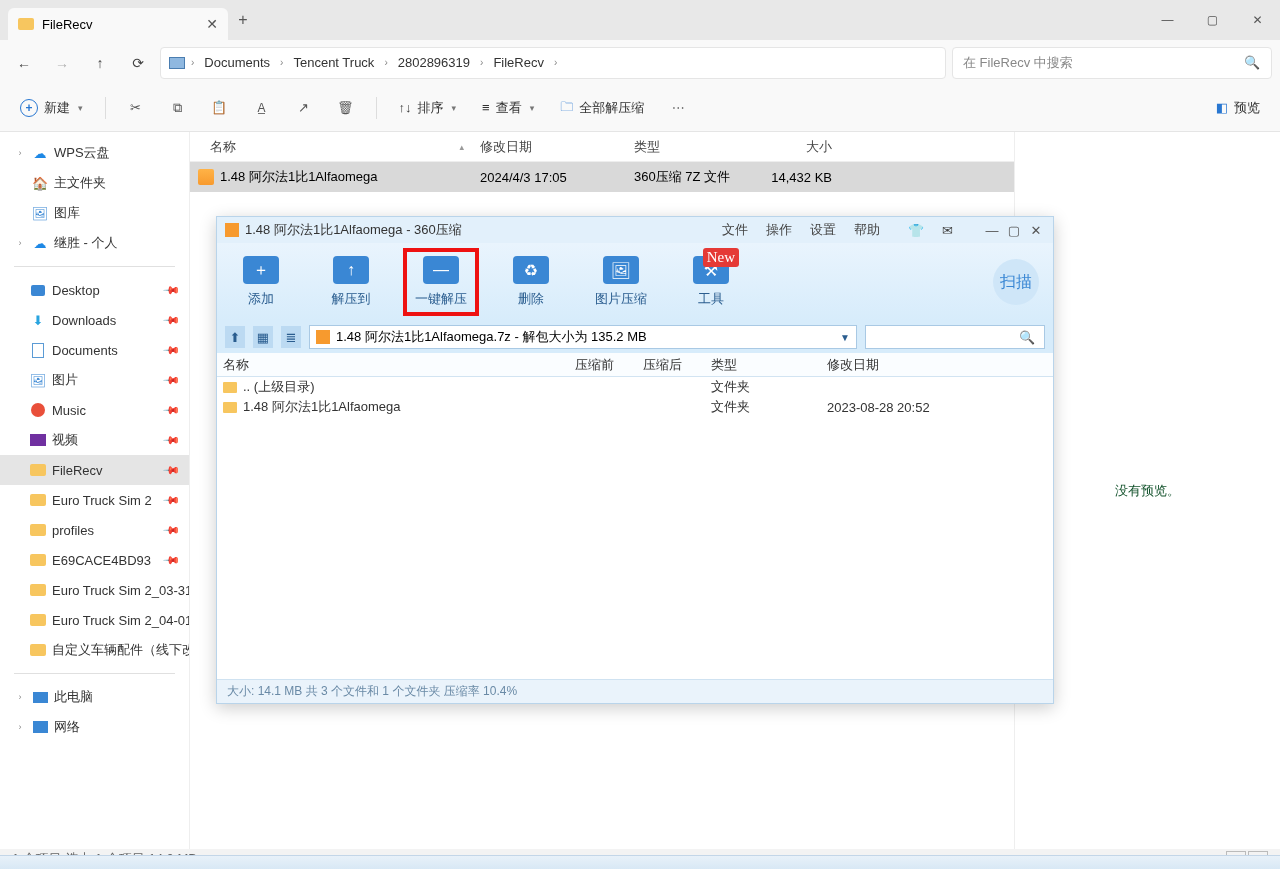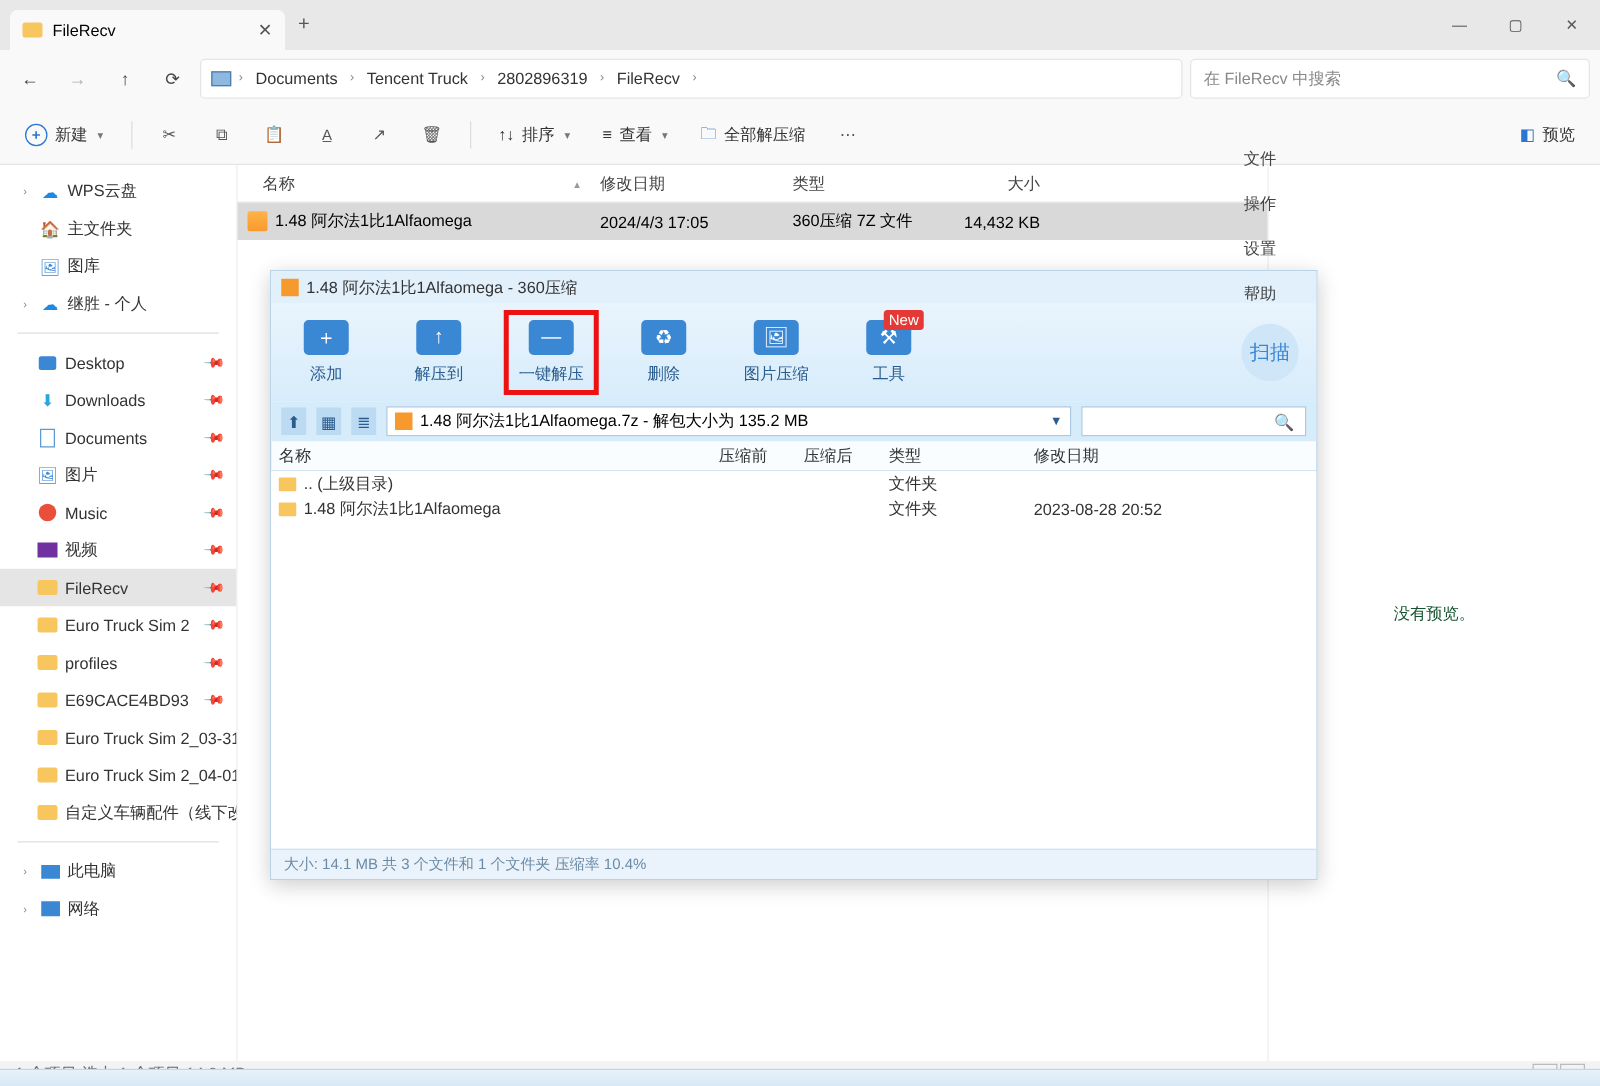--- a/index.html
+++ b/index.html
@@ -73,28 +73,28 @@
 
 
 .statusbar { position:absolute; bottom:0; left:0; width:100%; height:20px; background:#f3f3f3; display:flex; align-items:center; padding:0 12px; color:#666; font-size:12px; }
 .statusbar .views { margin-left:auto; display:flex; gap:2px; }
 .statusbar .views div { width:20px; height:16px; border:1px solid #bbb; }
 
 
 .zipwin { position:absolute; left:216px; top:216px; width:838px; height:488px; background:#fafdff; border:1px solid #b9d4ea; box-shadow:0 4px 16px rgba(0,0,0,.2); display:flex; flex-direction:column; }
 .zip-title { height:26px; display:flex; align-items:center; padding:0 8px; gap:6px; background:#e2f0fb; font-size:12px; color:#333; }
 .zip-title .ic { width:14px; height:14px; background:#f79a2e; }
-.zip-menus { margin-left:auto; display:flex; gap:18px; color:#444; align-items:center;flex-direction:column; }
+.zip-menus { margin-left:auto; display:flex; gap:18px; color:#444; align-items:center; }
 .zip-menus .ctl { display:flex; gap:4px; margin-left:12px; }
 .zip-menus .ctl span { width:18px; text-align:center; color:#555; }
 .zip-toolbar { height:78px; background:linear-gradient(#e9f4fd,#d7ecfb); display:flex; align-items:center; padding:0 14px; gap:30px; }
 .zbtn { width:60px; display:flex; flex-direction:column; align-items:center; gap:6px; color:#2a5d8f; font-size:12px; position:relative; }
 .zbtn .zic { width:36px; height:28px; background:#3a87d4; border-radius:4px; display:flex; align-items:center; justify-content:center; color:#fff; font-size:16px; }
 .zbtn.hl { outline:4px solid #e11; outline-offset:4px; }
-.zbtn .badge { position:absolute; top:-8px; right:2px; background:#e53935; color:#fff; font-size:12px; padding:1px 4px; border-radius:3px; }
+.zbtn .badge { position:absolute; top:-8px; right:2px; background:#e53935; color:#fff; font-size:15px; padding:1px 4px; border-radius:3px;font-family:Liberation Serif, serif; }
 .zip-scan { margin-left:auto; width:46px; height:46px; border-radius:50%; background:#cfe6f8; display:flex; align-items:center; justify-content:center; color:#3a87d4; font-size:16px; }
 .zip-path { height:32px; background:#d7ecfb; display:flex; align-items:center; padding:0 8px; gap:8px; }
 .zip-path .nav { width:20px; height:22px; background:#bcdaf2; display:flex; align-items:center; justify-content:center; color:#2a5d8f; }
 .zip-path .addr { flex:1; height:24px; background:#fff; border:1px solid #a9c9e4; display:flex; align-items:center; padding:0 6px; gap:6px; font-size:12px; position:relative; }
 .zip-path .addr .drop { position:absolute; right:6px; color:#2a5d8f; font-size:10px; }
 .zip-path .search { width:180px; height:24px; background:#fff; border:1px solid #a9c9e4; display:flex; align-items:center; justify-content:flex-end; padding:0 8px; color:#3a87d4; }
 .zip-head { height:24px; display:flex; border-bottom:1px solid #d2e4f2; color:#333; font-size:12px; }
 .zip-head div, .zip-row div { padding:0 6px; display:flex; align-items:center; }
 .zc-name { width:352px; gap:6px; }
 .zc-b { width:68px; }

